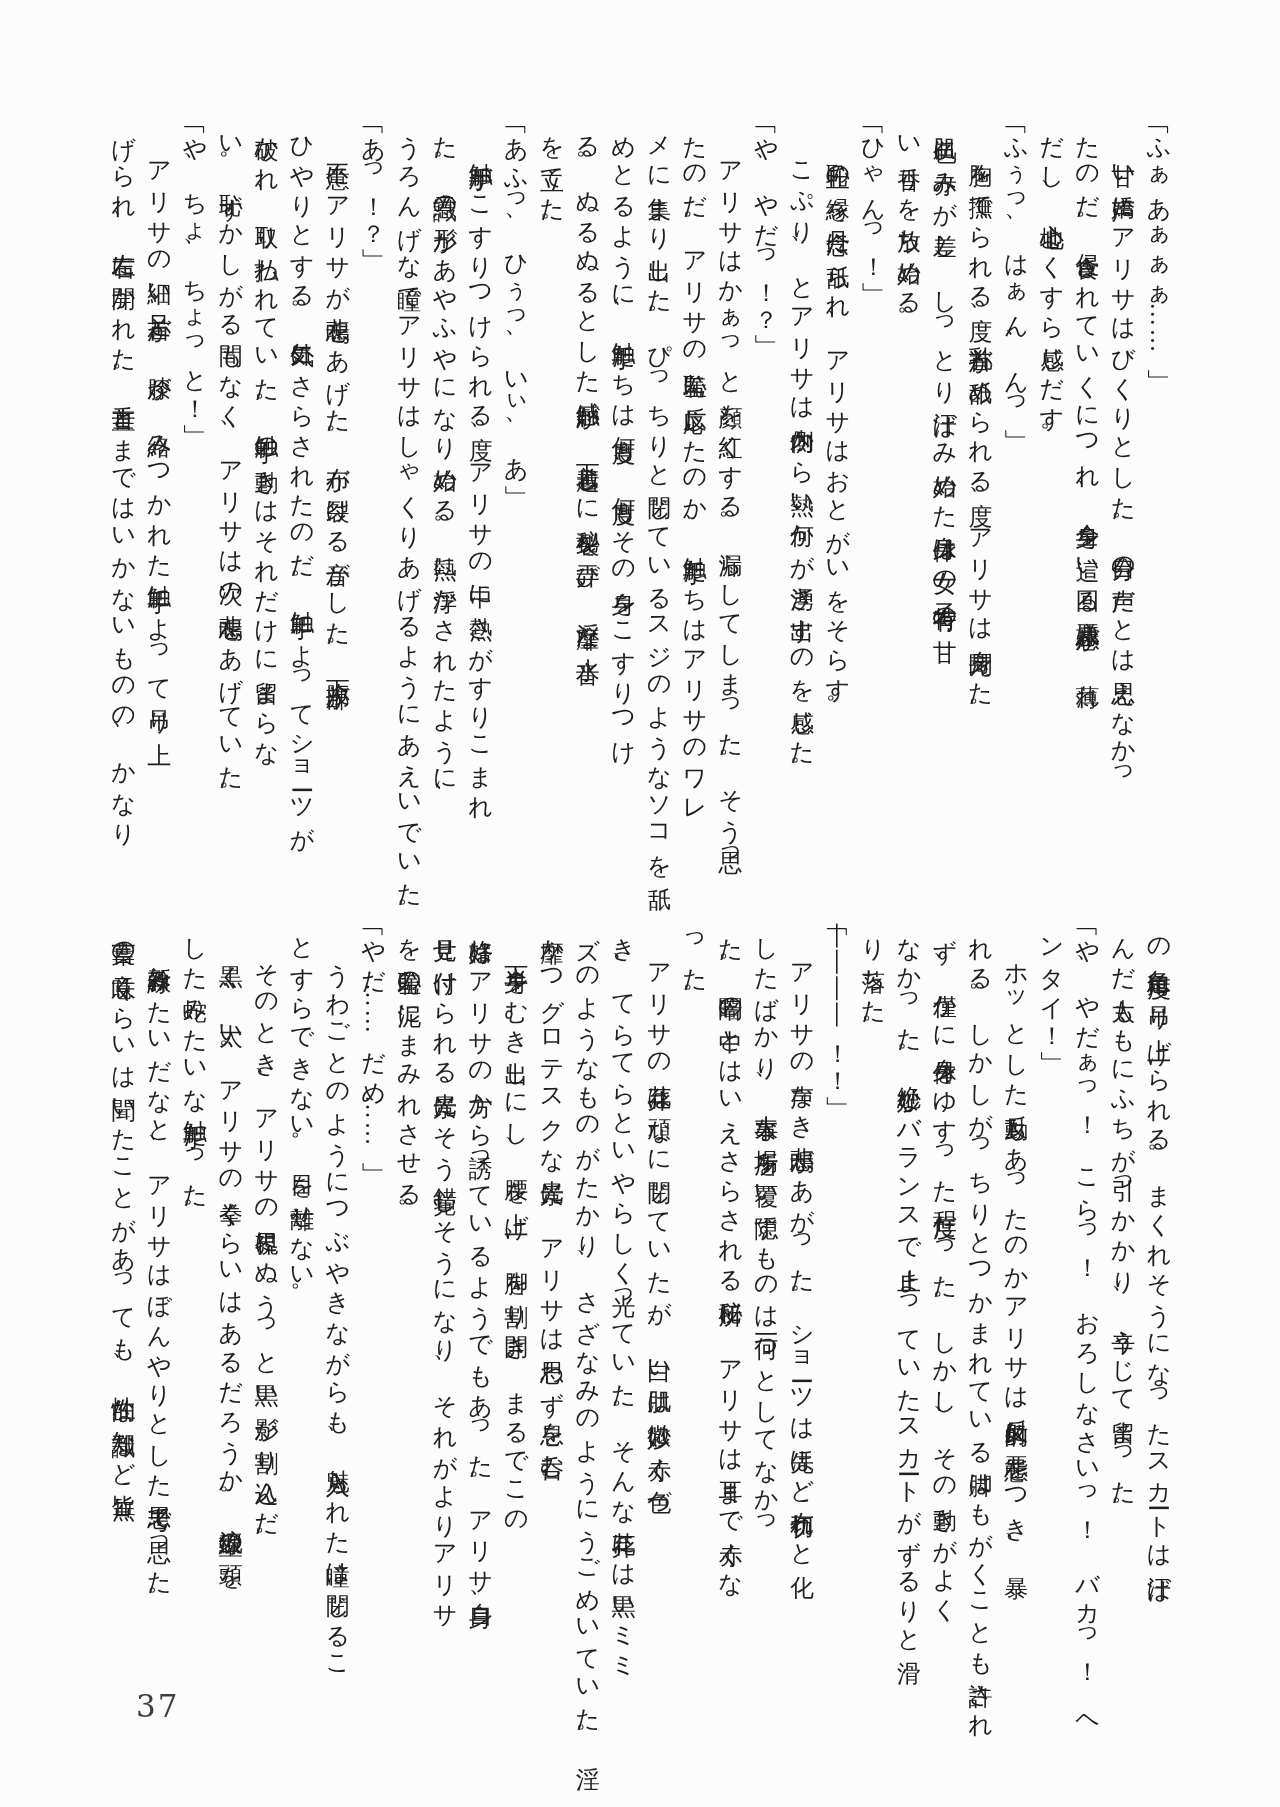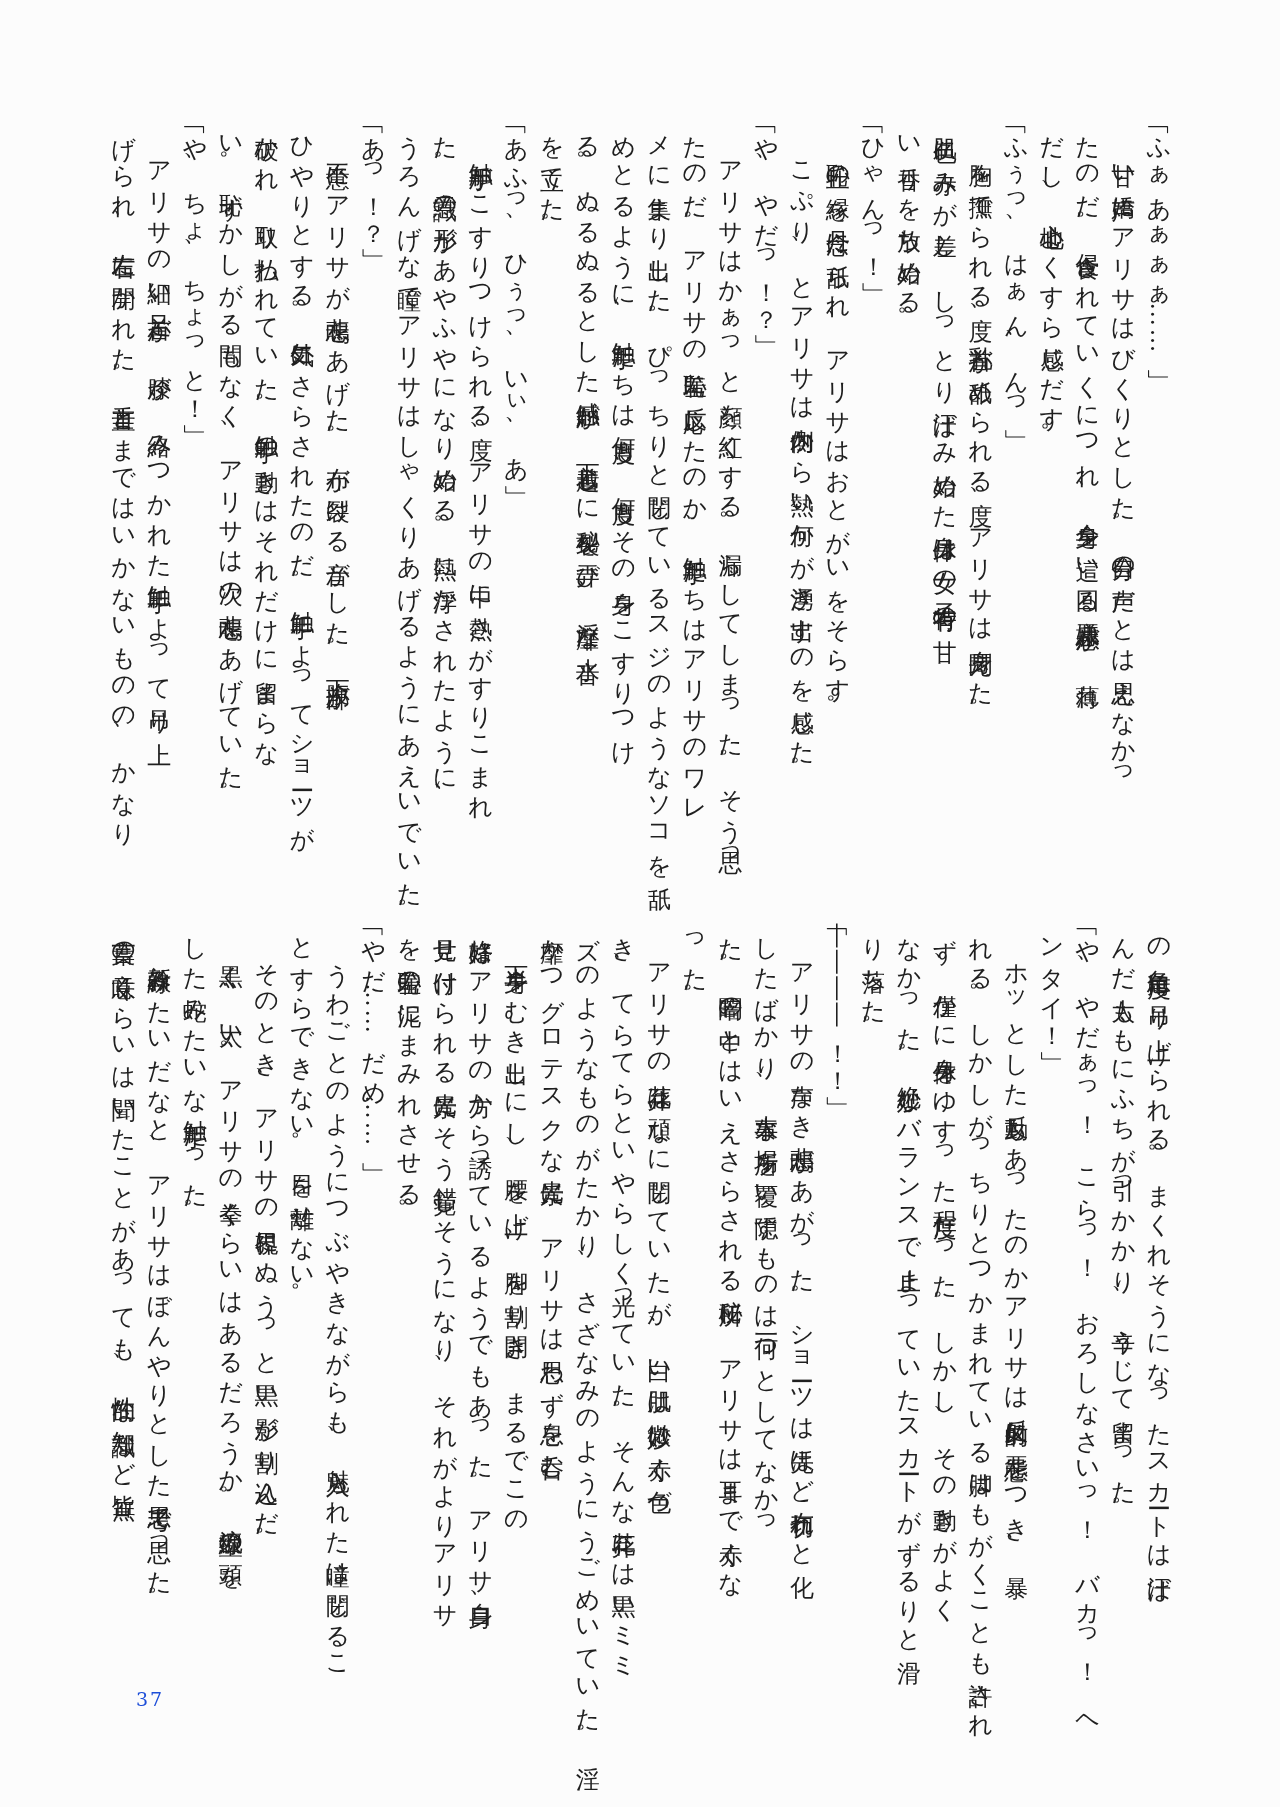--- a/index.html
+++ b/index.html
@@ -35,23 +35,23 @@
   .column {
     white-space: pre;
   }
   .column.indent {
     text-indent: 26.4px;
   }
   .page-number {
     position: absolute;
     left: 136px;
     top: 1688px;
-    font-size: 19px;
+    font-size: 31px;
     letter-spacing: 2px;
-    color: #1d4ed8;
+    color: #404040;
   }
 </style>
 </head>
 <body style="background: rgb(252, 252, 252);">
 
 <div class="page">
   <div class="band" id="band-top" style="color: rgb(31, 31, 31);">
       <div class="column">「ふぁあぁぁぁ……」</div>
       <div class="column indent">甘い嬌声にアリサはびくりとした。自分の声だとは思えなかっ</div>
       <div class="column">たのだ。侵食されていくにつれ、全身を這い回る嫌悪感が、薄れ</div>

